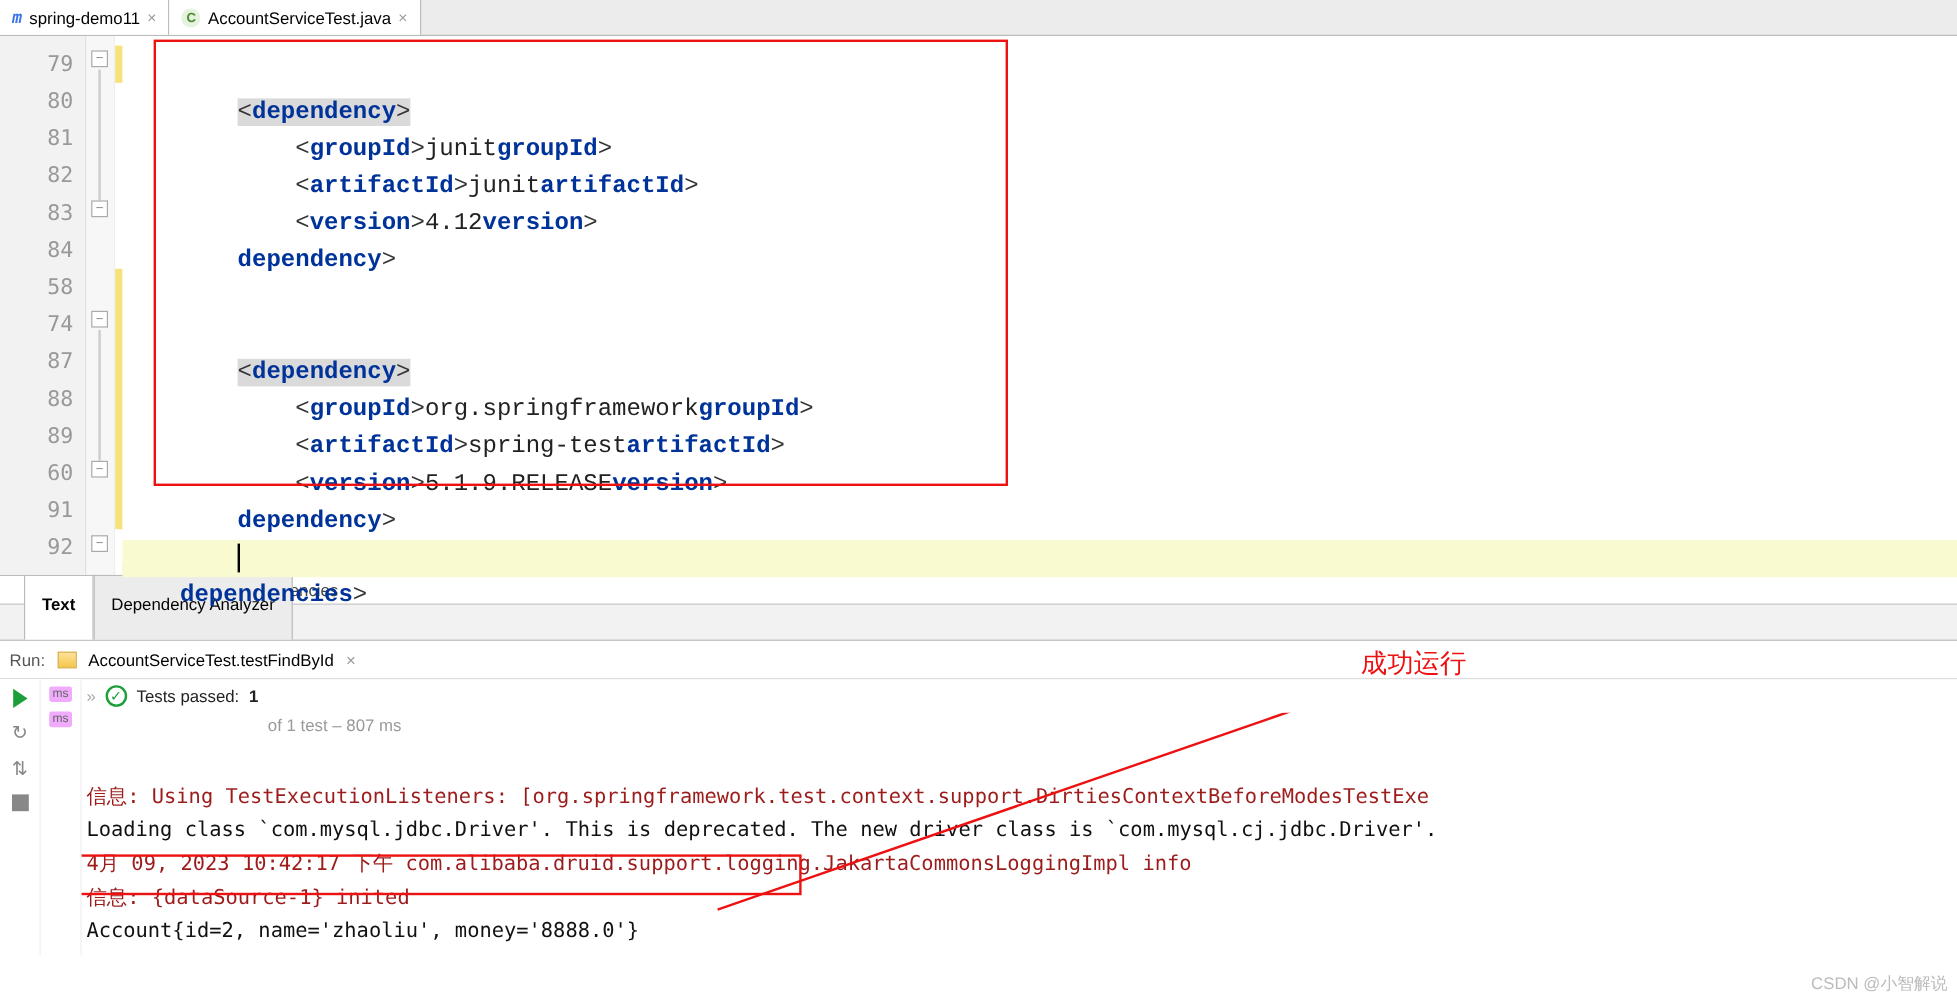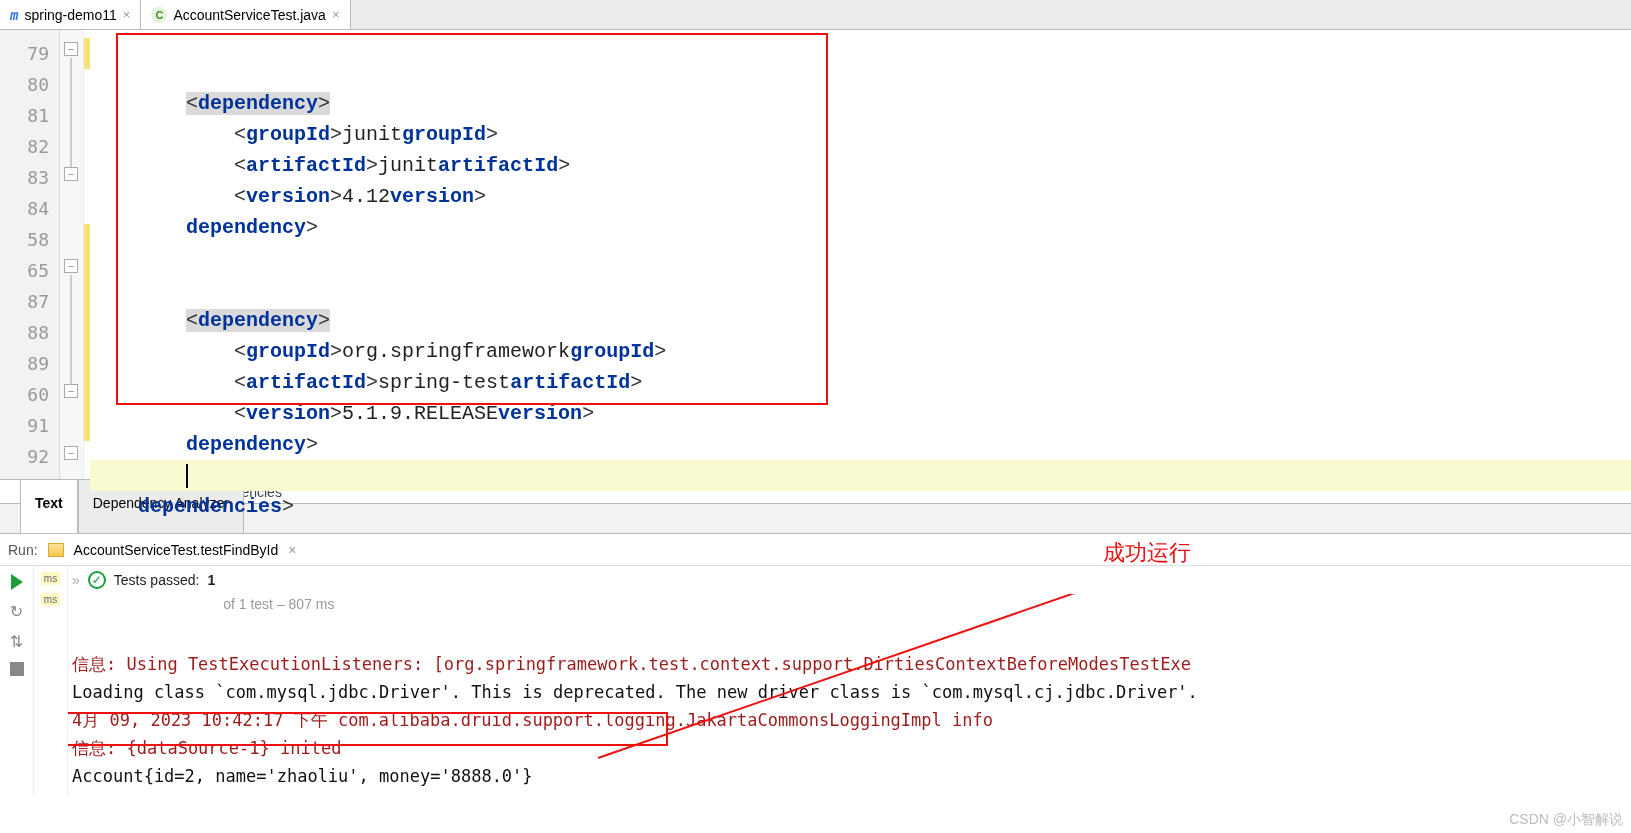--- a/index.html
+++ b/index.html
@@ -7,28 +7,28 @@
   
   
   .tab-bar { height: 30px; border-bottom: 1px solid #bbb; display: flex; align-items: stretch; background: #ececec; }
   .tab { display: flex; align-items: center; padding: 0 10px; background: #fff; border-right: 1px solid #bbb; font-size: 14px; gap: 6px; cursor: pointer; }
   .tab .close { color: #999; font-size: 13px; }
   .tab .m-ico { font-family: Consolas, monospace; font-style: italic; font-weight: bold; color: #3b78e7; }
   .tab .c-ico { display: inline-flex; align-items: center; justify-content: center; width: 16px; height: 16px; border-radius: 50%; background: #e6f2e0; color: #4b8b2b; font-size: 11px; font-weight: bold; }
   
   
   .editor-wrap { position: relative; height: 450px; display: flex; border-bottom: 1px solid #bbb; }
-  .gutter { width: 60px; background: #f2f2f2; text-align: right; color: #999; font-family: Consolas, monospace; font-size: 18px; padding-top: 8px; border-right: 1px solid #ddd; }
+  .gutter { width: 72px; background: #f2f2f2; text-align: right; color: #999; font-family: Consolas, monospace; font-size: 18px; padding-top: 8px; border-right: 1px solid #ddd; }
   .gutter div { height: 31px; padding-right: 10px; line-height: 31px; }
   .fold-col { width: 24px; background: #f7f7f7; position: relative; border-right: 1px solid #eee; }
   .fold-mark { position: absolute; left: 4px; width: 14px; height: 14px; border: 1px solid #aaa; font-size: 11px; line-height: 12px; text-align: center; color: #888; background: #fff; }
   .sep-line { position:absolute; left:10px; width:2px; background:#ccc; }
   .yellow-col { width: 6px; background: #fff; position: relative; }
   .yellow-strip { position: absolute; left: 0; width: 6px; background: #f5e27a; }
-  .code { flex: 1; font-family: Consolas, "Courier New", monospace; font-size: 20px; padding-top: 12px; position: relative; white-space: pre; }
+  .code { flex: 1; font-family: Consolas, "Courier New", monospace; font-size: 20px; padding-top: 2px; position: relative; white-space: pre; }
   .code .line { height: 31px; line-height: 31px; }
   .code .caret-line { background: #fafad1; }
   .tag-name { color: #003399; font-weight: bold; }
   .bracket { color: #333; }
   .txt { color: #222; }
   .comment { color: #888; font-style: italic; }
   .hl { background: #dadada; }
   .red-box { position: absolute; border: 2px solid #e11; pointer-events: none; }
   
   
@@ -45,21 +45,21 @@
   .run-header .label { color: #555; }
   .run-header .conf-ico { width: 16px; height: 14px; background: linear-gradient(#ffe29a,#f3c64b); border: 1px solid #d6ab3b; }
   .run-header .close { color: #999; }
   
   
   .run-body { display: flex; height: 230px; position: relative; }
   .side-rail { width: 34px; background: #fff; border-right: 1px solid #eee; display: flex; flex-direction: column; align-items: center; gap: 12px; padding-top: 8px; }
   .play { width: 0; height: 0; border-top: 8px solid transparent; border-bottom: 8px solid transparent; border-left: 12px solid #1c9e3a; cursor: pointer; }
   .rico { width: 18px; height: 18px; color: #888; display:flex; align-items:center; justify-content:center; font-size:16px; cursor:pointer; }
   .ms-rail { width: 34px; background:#fff; border-right:1px solid #eee; display:flex; flex-direction:column; align-items:center; padding-top:6px; gap:8px; }
-  .ms-badge { font-size:10px; background:#fef9c3; color:#666; padding:1px 3px; border-radius:2px; }
+  .ms-badge { font-size:10px; background:#f0abfc; color:#666; padding:1px 3px; border-radius:2px; }
   .console-wrap { flex:1; display:flex; flex-direction:column; }
   .test-status { height: 28px; display:flex; align-items:center; gap:8px; font-size: 14px; padding-left: 4px; color:#222; }
   .test-status .chev { color:#aaa; }
   .test-status .pass-ico { width:18px; height:18px; border:2px solid #1c9e3a; border-radius:50%; color:#1c9e3a; font-size:12px; display:flex; align-items:center; justify-content:center; }
   .test-status b { font-weight: bold; }
   .test-status .muted { color:#999;margin-top:48px; }
   .console { flex:1; font-family: Consolas, monospace; font-size: 17px; line-height: 28px; padding-left: 4px; white-space: pre; overflow: hidden; position: relative; }
   .console .info-red { color: #9c1b1b; }
   .console .dark { color: #111; }
   .console .last { color:#111; }
@@ -88,21 +88,21 @@
 
 <div class="editor-wrap">
   <div class="gutter" id="gutter">
       <div>79</div>
       <div>80</div>
       <div>81</div>
       <div>82</div>
       <div>83</div>
       <div>84</div>
       <div>58</div>
-      <div>65</div>
+      <div>74</div>
       <div>87</div>
       <div>88</div>
       <div>89</div>
       <div>60</div>
       <div>91</div>
       <div>92</div>
     </div>
   <div class="fold-col">
     <div class="fold-mark" style="top:12px">−</div>
     <div class="sep-line" style="top:28px;height:118px"></div>
@@ -159,16 +159,16 @@
       <span class="muted">of 1 test – 807 ms</span>
     </div>
     <div class="console" id="console">
       <div class="info-red">信息: Using TestExecutionListeners: [org.springframework.test.context.support.DirtiesContextBeforeModesTestExe</div><div class="dark">Loading class `com.mysql.jdbc.Driver'. This is deprecated. The new driver class is `com.mysql.cj.jdbc.Driver'.</div><div class="info-red">4月 09, 2023 10:42:17 下午 com.alibaba.druid.support.logging.JakartaCommonsLoggingImpl info</div><div class="info-red">信息: {dataSource-1} inited</div><div class="last">Account{id=2, name='zhaoliu', money='8888.0'}</div><svg class="anno" style="left:520px;top:-26px" width="550" height="200">
         <line x1="10" y1="190" x2="530" y2="10" stroke="#e11" stroke-width="2"></line>
         <polygon points="530,10 514,10 524,22" fill="#e11"></polygon>
       </svg>
       <div class="red-box2" style="left:-4px;top:118px;width:604px;height:34px"></div>
     </div>
   </div>
-  <div class="anno-txt" style="right:440px;top:-28px">成功运行</div>
+  <div class="anno-txt" style="right:409px;top:-28px">成功运行</div>
 </div>
 
 <div class="watermark">CSDN @小智解说</div>
 
 </body></html>

